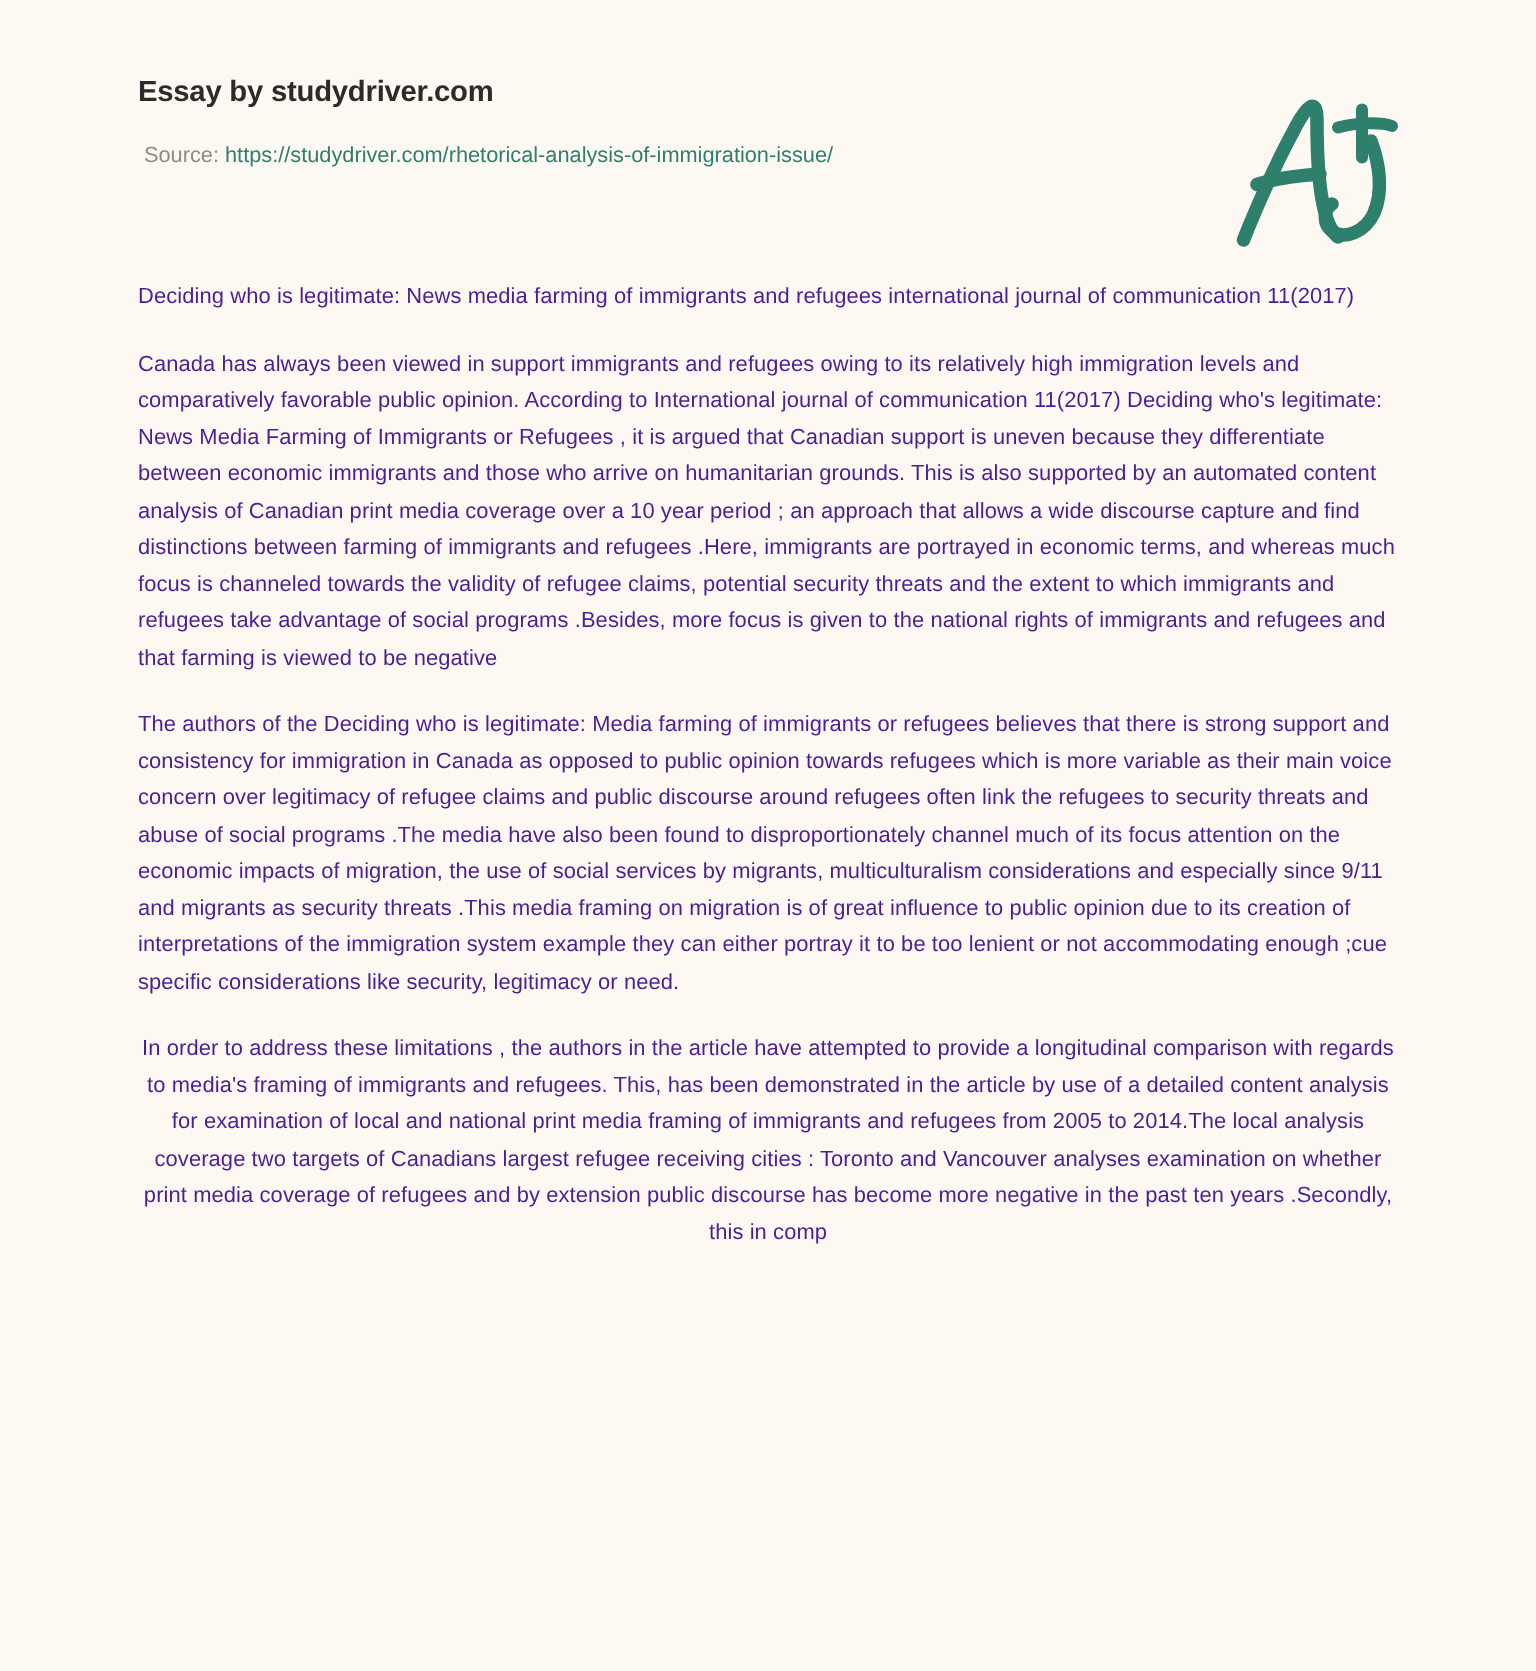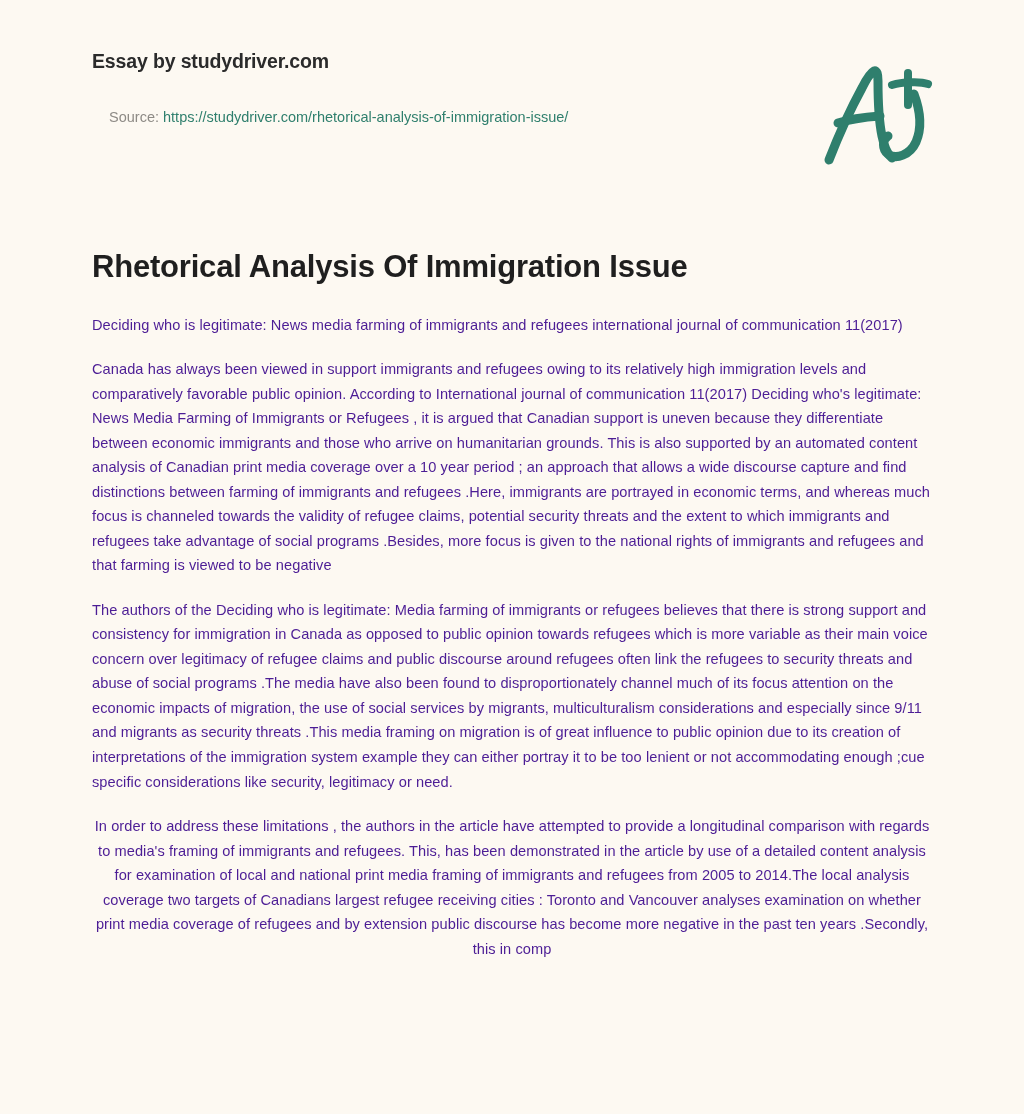--- a/index.html
+++ b/index.html
@@ -36,21 +36,21 @@
     font-size: 19.5px;
     font-weight: bold;
     letter-spacing: -0.15px;
     color: #2b2b2b;
     line-height: 1.2;
     margin: 0;
     padding-top: 6px;
   }
 
   .source-line {
-    margin: 17px;
+    margin: 4px;
     padding-top: 18px;
     font-size: 14.5px;
     line-height: 1.3;
     color: #8e8b86;
     white-space: nowrap;
   }
 
   .source-line .src-label {
     color: #8e8b86;
   }
@@ -125,21 +125,20 @@
 
         <path d="M98 38 C 104 54, 106 72, 100 86 C 94 99, 80 104, 72 98 C 66 93, 66 84, 72 80" stroke-width="9"></path>
 
         <path d="M92 17 L 92 49" stroke-width="8"></path>
 
         <path d="M76 29 C 86 26, 104 25, 112 28" stroke-width="8"></path>
       </svg>
     </div>
   </div>
 
-  <h1 class="doc-title">Rhetorical Analysis Of Immigration Issue</h1>
 
   <div class="doc-body">
     <p>Deciding who is legitimate: News media farming of immigrants and refugees international journal of communication 11(2017)</p>
     <p>Canada has always been viewed in support immigrants and refugees owing to its relatively high immigration levels and comparatively favorable public opinion. According to International journal of communication 11(2017) Deciding who's legitimate: News Media Farming of Immigrants or Refugees , it is argued that Canadian support is uneven because they differentiate between economic immigrants and those who arrive on humanitarian grounds. This is also supported by an automated content analysis of Canadian print media coverage over a 10 year period ; an approach that allows a wide discourse capture and find distinctions between farming of immigrants and refugees .Here, immigrants are portrayed in economic terms, and whereas much focus is channeled towards the validity of refugee claims, potential security threats and the extent to which immigrants and refugees take advantage of social programs .Besides, more focus is given to the national rights of immigrants and refugees and that farming is viewed to be negative</p>
     <p>The authors of the Deciding who is legitimate: Media farming of immigrants or refugees believes that there is strong support and consistency for immigration in Canada as opposed to public opinion towards refugees which is more variable as their main voice concern over legitimacy of refugee claims and public discourse around refugees often link the refugees to security threats and abuse of social programs .The media have also been found to disproportionately channel much of its focus attention on the economic impacts of migration, the use of social services by migrants, multiculturalism considerations and especially since 9/11 and migrants as security threats .This media framing on migration is of great influence to public opinion due to its creation of interpretations of the immigration system example they can either portray it to be too lenient or not accommodating enough ;cue specific considerations like security, legitimacy or need.</p>
     <p>In order to address these limitations , the authors in the article have attempted to provide a longitudinal comparison with regards to media's framing of immigrants and refugees. This, has been demonstrated in the article by use of a detailed content analysis for examination of local and national print media framing of immigrants and refugees from 2005 to 2014.The local analysis coverage two targets of Canadians largest refugee receiving cities : Toronto and Vancouver analyses examination on whether print media coverage of refugees and by extension public discourse has become more negative in the past ten years .Secondly, this in comp</p>
   </div>
 
 </div>
 

